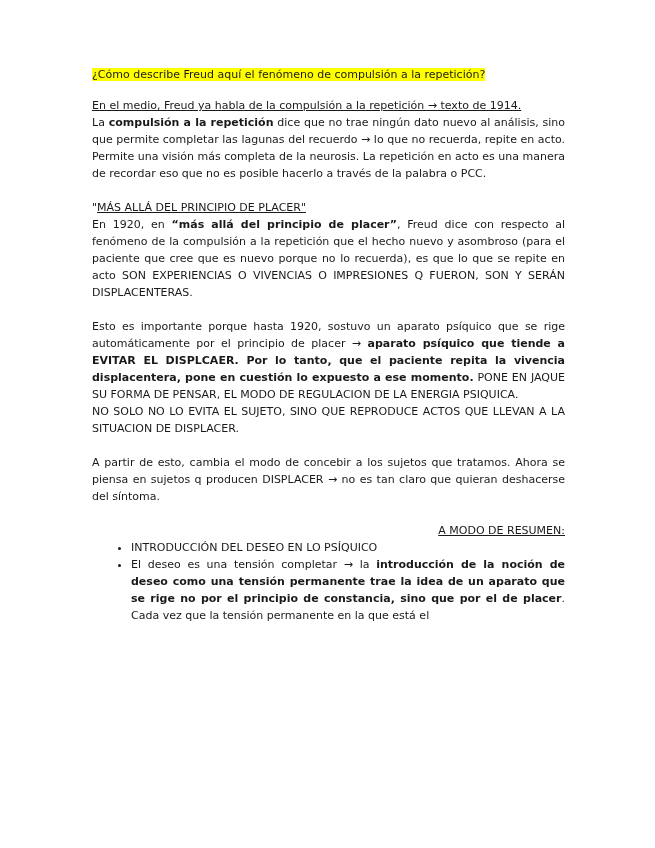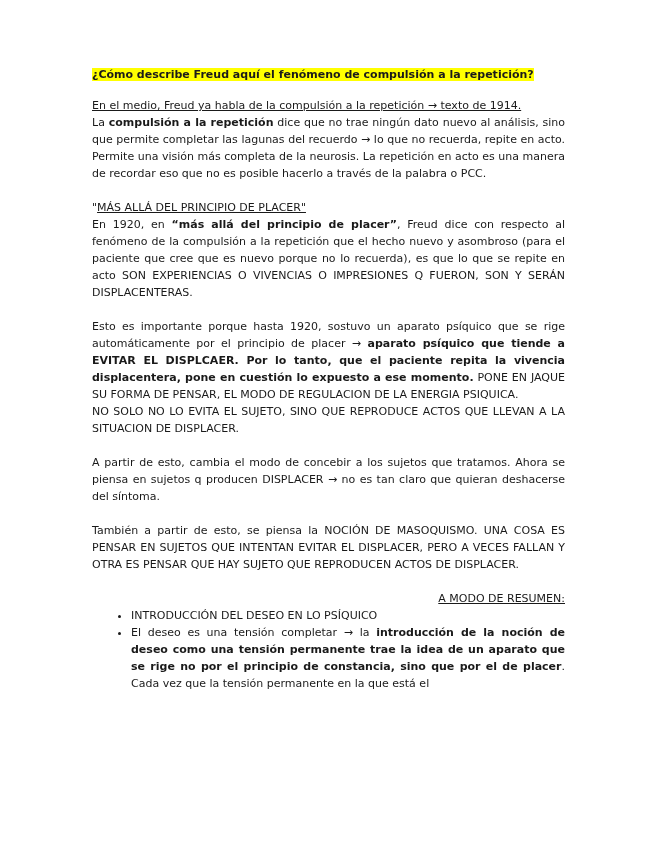--- a/index.html
+++ b/index.html
@@ -14,21 +14,21 @@
     color: #1a1a1a;
   }
   .content {
     padding: 66px 90px 0 92px;
     font-size: 11px;
     line-height: 17px;
     text-align: justify;
   }
   .para { margin: 0 0 17px 0; }
   .title-line { margin: 0 0 14px 0; text-align: left; }
-  .hl { background: #ffff00; font-weight: bold; }
+  .hl { background: #ffff00; font-weight: normal; }
   .b { font-weight: bold; }
   .u { text-decoration: underline; }
   .block { display: block; }
   .heading { margin: 9px 0 0 0; text-align: left; }
   .subheading { margin: 0; text-align: right; }
   .year { font-weight: bold; text-align: left; margin: 0; }
   ul.bullets {
     list-style: disc;
     margin: 0;
     padding-left: 39px;
@@ -49,21 +49,20 @@
     <p class="para"><span class="u block">En el medio, Freud ya habla de la compulsión a la repetición → texto de 1914.</span><span>La </span><span class="b">compulsión a la repetición</span><span> dice que no trae ningún dato nuevo al análisis, sino que permite completar las lagunas del recuerdo → lo que no recuerda, repite en acto. Permite una visión más completa de la neurosis. La repetición en acto es una manera de recordar eso que no es posible hacerlo a través de la palabra o PCC.</span></p>
 
     <p class="heading"><span>"</span><span class="u">MÁS ALLÁ DEL PRINCIPIO DE PLACER"</span></p>
 
     <p class="para"><span>En 1920, en </span><span class="b">“más allá del principio de placer”</span><span>, Freud dice con respecto al fenómeno de la compulsión a la repetición que el hecho nuevo y asombroso (para el paciente que cree que es nuevo porque no lo recuerda), es que lo que se repite en acto SON EXPERIENCIAS O VIVENCIAS O IMPRESIONES Q FUERON, SON Y SERÁN DISPLACENTERAS.</span></p>
 
     <p class="para"><span>Esto es importante porque hasta 1920, sostuvo un aparato psíquico que se rige automáticamente por el principio de placer → </span><span class="b">aparato psíquico que tiende a EVITAR EL DISPLCAER. Por lo tanto, que el paciente repita la vivencia displacentera, pone en cuestión lo expuesto a ese momento.</span><span> PONE EN JAQUE SU FORMA DE PENSAR, EL MODO DE REGULACION DE LA ENERGIA PSIQUICA.</span><span class="block">NO SOLO NO LO EVITA EL SUJETO, SINO QUE REPRODUCE ACTOS QUE LLEVAN A LA SITUACION DE DISPLACER.</span></p>
 
     <p class="para">A partir de esto, cambia el modo de concebir a los sujetos que tratamos. Ahora se piensa en sujetos q producen DISPLACER → no es tan claro que quieran deshacerse del síntoma.</p>
 
-    <p class="para">También a partir de esto, se piensa la NOCIÓN DE MASOQUISMO. UNA COSA ES PENSAR EN SUJETOS QUE INTENTAN EVITAR EL DISPLACER, PERO A VECES FALLAN Y OTRA ES PENSAR QUE HAY SUJETO QUE REPRODUCEN ACTOS DE DISPLACER.</p>
 
     <p class="subheading u">A MODO DE RESUMEN:</p>
 
     <ul class="bullets">
       <li><span>INTRODUCCIÓN DEL DESEO EN LO PSÍQUICO</span></li>
       <li><span>El deseo es una tensión completar → la </span><span class="b">introducción de la noción de deseo como una tensión permanente trae la idea de un aparato que se rige no por el principio de constancia, sino que por el de placer</span><span>. Cada vez que la tensión permanente en la que está el</span></li>
     </ul>
 
   </div>
 </div>

